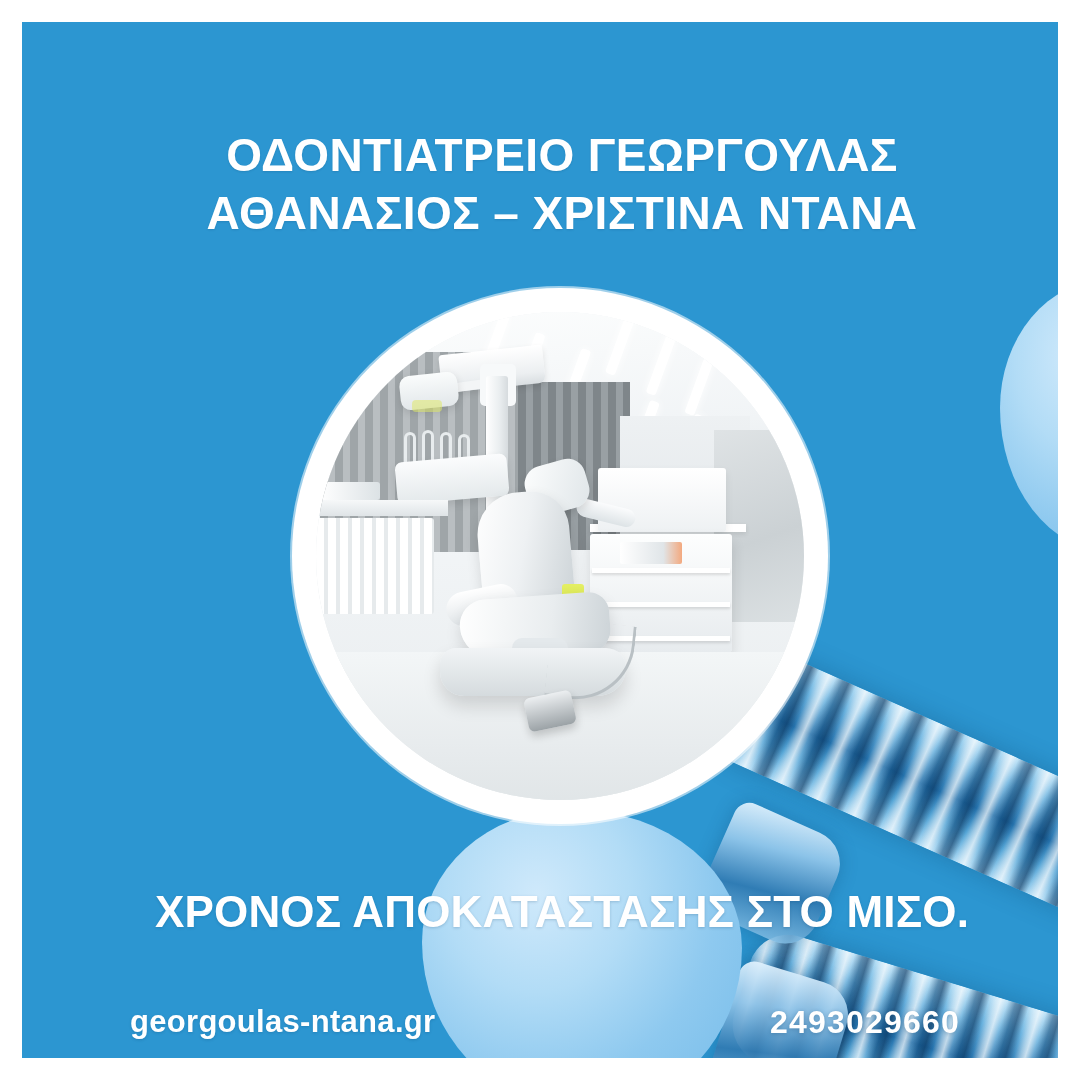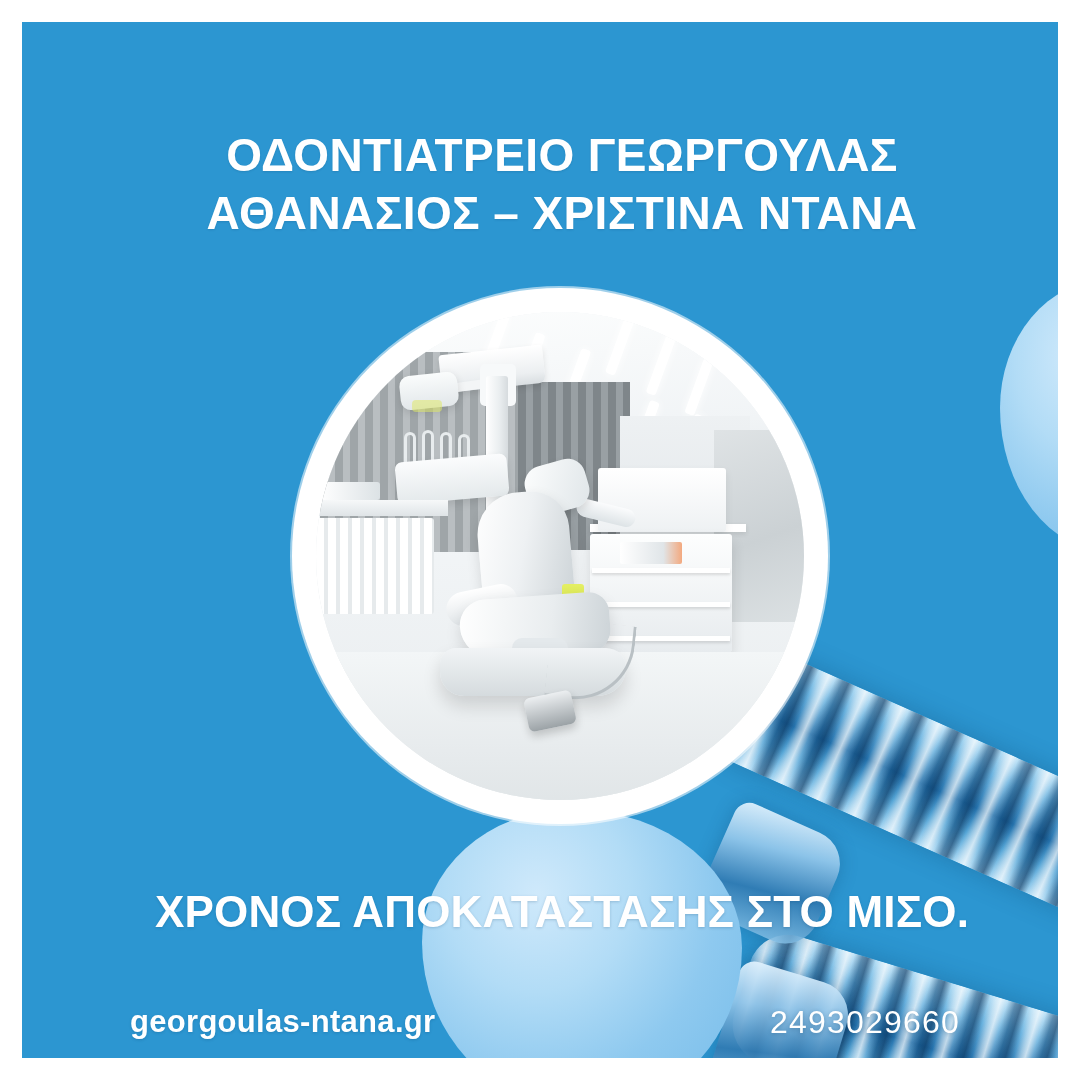--- a/index.html
+++ b/index.html
@@ -434,21 +434,21 @@
     font-size: 31px;
     letter-spacing: 0.3px;
     text-shadow: 0 1px 3px rgba(10,60,100,0.22);
     text-align: right;
   }
   .footer-phone {
     position: absolute;
     left: 748px;
     top: 982px;
     color: #ffffff;
-    font-weight: 400;
+    font-weight: 700;
     font-size: 32px;
     letter-spacing: 1.2px;
     text-shadow: 0 1px 4px rgba(10,60,100,0.30);
   }
 </style>
 </head>
 <body>
 
 <div id="poster">
 

